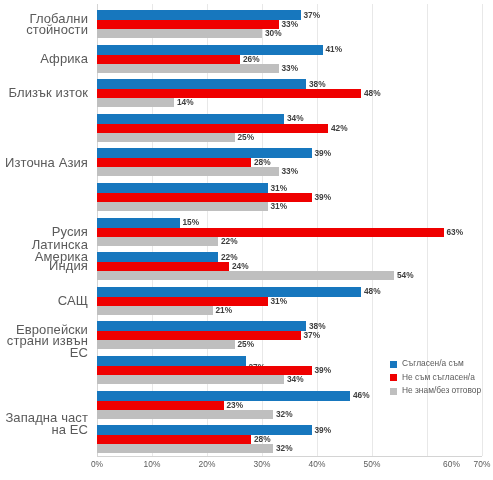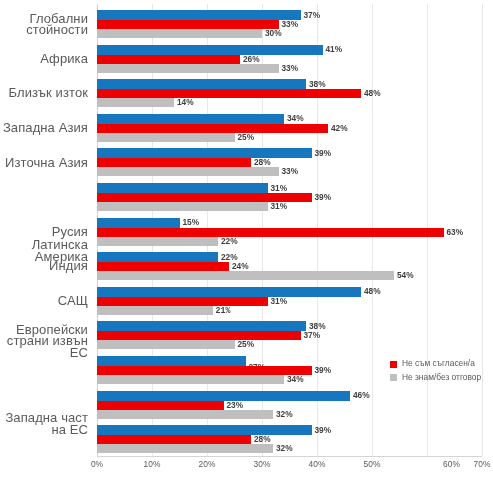--- a/index.html
+++ b/index.html
@@ -187,21 +187,21 @@
         <div class="bar-value" style="left: 124px; top: 248.7px;">22%</div>
         <div class="bar disagree" style="top: 258.2px; width: 132px;"></div>
         <div class="bar-value" style="left: 135px; top: 258.2px;">24%</div>
         <div class="bar dontknow" style="top: 267.2px; width: 297px;"></div>
         <div class="bar-value" style="left: 300px; top: 267.2px;">54%</div>
         <div class="bar agree" style="top: 282.8px; width: 264px;"></div>
         <div class="bar-value" style="left: 267px; top: 283.3px;">48%</div>
         <div class="bar disagree" style="top: 292.8px; width: 170.5px;"></div>
         <div class="bar-value" style="left: 173.5px; top: 292.8px;">31%</div>
         <div class="bar dontknow" style="top: 301.8px; width: 115.5px;"></div>
-        <div class="bar-value" style="left: 118.5px; top: 301.8px; font-family: Liberation Mono, monospace;">21%</div>
+        <div class="bar-value" style="left: 118.5px; top: 301.8px;">21%</div>
         <div class="bar agree" style="top: 317.4px; width: 209px;"></div>
         <div class="bar-value" style="left: 212px; top: 317.9px;">38%</div>
         <div class="bar disagree" style="top: 327.4px; width: 203.5px;"></div>
         <div class="bar-value" style="left: 206.5px; top: 327.4px;">37%</div>
         <div class="bar dontknow" style="top: 336.4px; width: 137.5px;"></div>
         <div class="bar-value" style="left: 140.5px; top: 336.4px;">25%</div>
         <div class="bar agree" style="top: 352px; width: 148.5px;"></div>
         <div class="bar-value" style="left: 151.5px; top: 359px;">27%</div>
         <div class="bar disagree" style="top: 362px; width: 214.5px;"></div>
         <div class="bar-value" style="left: 217.5px; top: 362px;">39%</div>
@@ -219,21 +219,20 @@
         <div class="bar-value" style="left: 157px; top: 431.2px;">28%</div>
         <div class="bar dontknow" style="top: 440.2px; width: 176px;"></div>
         <div class="bar-value" style="left: 179px; top: 440.2px;">32%</div>
       </div>
   </div>
 
   <div id="label-column">
       <div class="label-cell" style="top: 8.5px;">Глобални стойности</div>
       <div class="label-cell" style="top: 48.85px;">Африка</div>
       <div class="label-cell" style="top: 83.45px;">Близък изток</div>
-      <div class="label-cell" style="top: 118.05px;">Западна Азия</div>
       <div class="label-cell" style="top: 152.65px;">Източна Азия</div>
       <div class="label-cell" style="top: 187.25px; margin-top: 48px;">Латинска Америка</div>
       <div class="label-cell" style="top: 221.85px;">Русия</div>
       <div class="label-cell" style="top: 256.45px;">Индия</div>
       <div class="label-cell" style="top: 291.05px;">САЩ</div>
       <div class="label-cell" style="top: 319.9px; padding-left: 36px;">Европейски страни извън ЕС</div>
       <div class="label-cell" style="top: 408px;">Западна част на ЕС</div>
     </div>
 
   <div id="axis-line"></div>
@@ -243,17 +242,18 @@
       <div class="xtick" style="left: 55px;">10%</div>
       <div class="xtick" style="left: 110px;">20%</div>
       <div class="xtick" style="left: 165px;">30%</div>
       <div class="xtick" style="left: 220px;">40%</div>
       <div class="xtick" style="left: 275px;">50%</div>
       <div class="xtick" style="left: 340px; padding-left: 29px;">60%</div>
       <div class="xtick" style="left: 385px;">70%</div>
     </div>
 
   <div id="legend">
+      <div class="legend-entry"><span class="legend-swatch" style="background: rgb(23, 119, 190);"></span><span>Съгласен/а съм</span></div>
       <div class="legend-entry"><span class="legend-swatch" style="background: rgb(239, 0, 0);"></span><span>Не съм съгласен/а</span></div>
       <div class="legend-entry"><span class="legend-swatch" style="background: rgb(191, 191, 191);"></span><span>Не знам/без отговор</span></div>
     </div>
 
 </div>
 
 </body></html>

